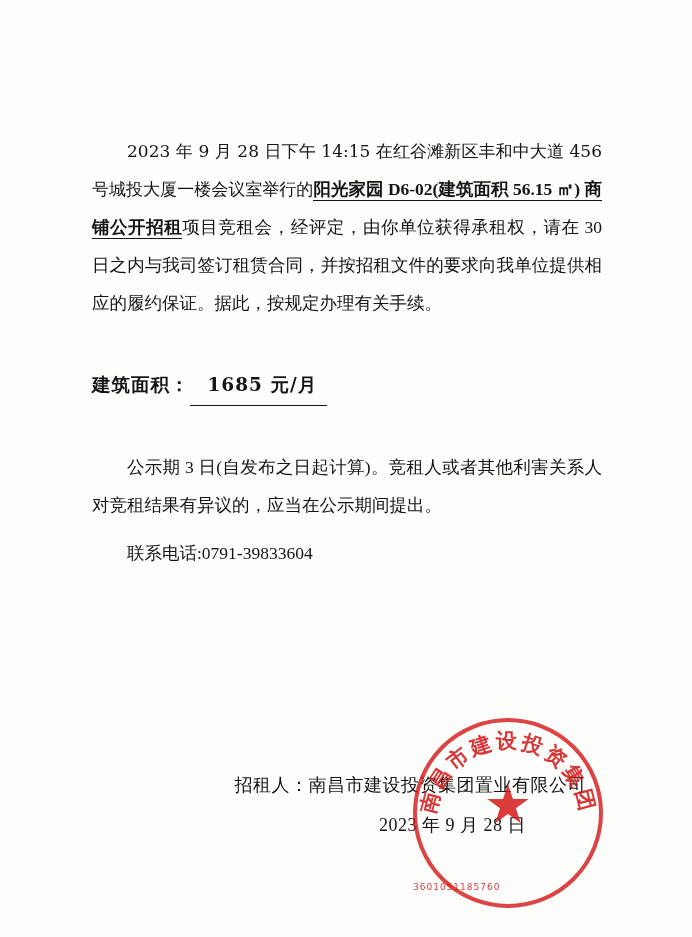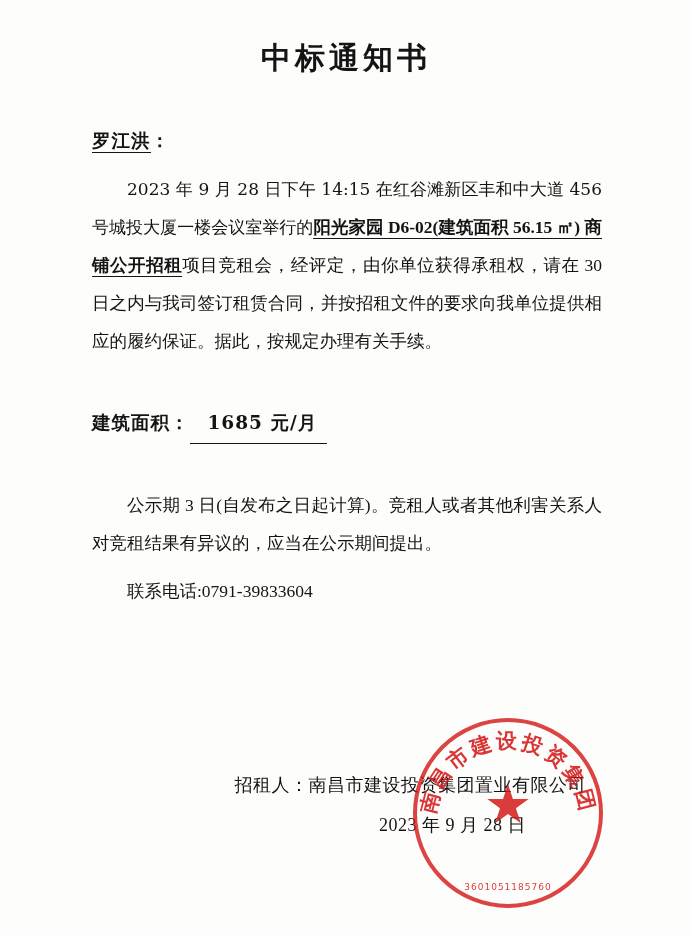--- a/index.html
+++ b/index.html
@@ -131,21 +131,20 @@
     font-size: 54px;
     color: #d41b1b;
     opacity: 0.85;
     line-height: 1;
   }
   .seal-bottom {
     position: absolute;
     left: 0;
     right: 0;
     bottom: 16px;
-    text-align: center;
     font-family: "DejaVu Sans", sans-serif;
     font-size: 9px;
     letter-spacing: 1px;
     color: #d41b1b;
     opacity: 0.85;
   }
   .seal-arc {
     position: absolute;
     inset: 0;
   }
@@ -156,27 +155,23 @@
     font-size: 21px;
     font-weight: bold;
     letter-spacing: 3px;
   }
 </style>
 </head>
 <body>
 
 <div class="page">
 
-  <div class="doc-title">中标通知书</div>
 
   <div class="body-block">
 
-    <div class="addressee">
-      <span class="name">罗江洪</span><span>：</span>
-    </div>
 
     <div class="gap-sm"></div>
 
     <p class="para indent">
       <span class="num">2023 年 9 月 28 日下午 14:15 在红谷滩新区丰和中大道 456 号城投大厦一楼会议室举行的</span><span class="boldul">阳光家园 D6-02(建筑面积 56.15 ㎡) 商铺公开招租</span><span>项目竞租会，经评定，由你单位获得承租权，请在 30 日之内与我司签订租赁合同，并按招租文件的要求向我单位提供相应的履约保证。据此，按规定办理有关手续。</span>
     </p>
 
     <div class="gap-lg"></div>
 
     <div class="result-line">

